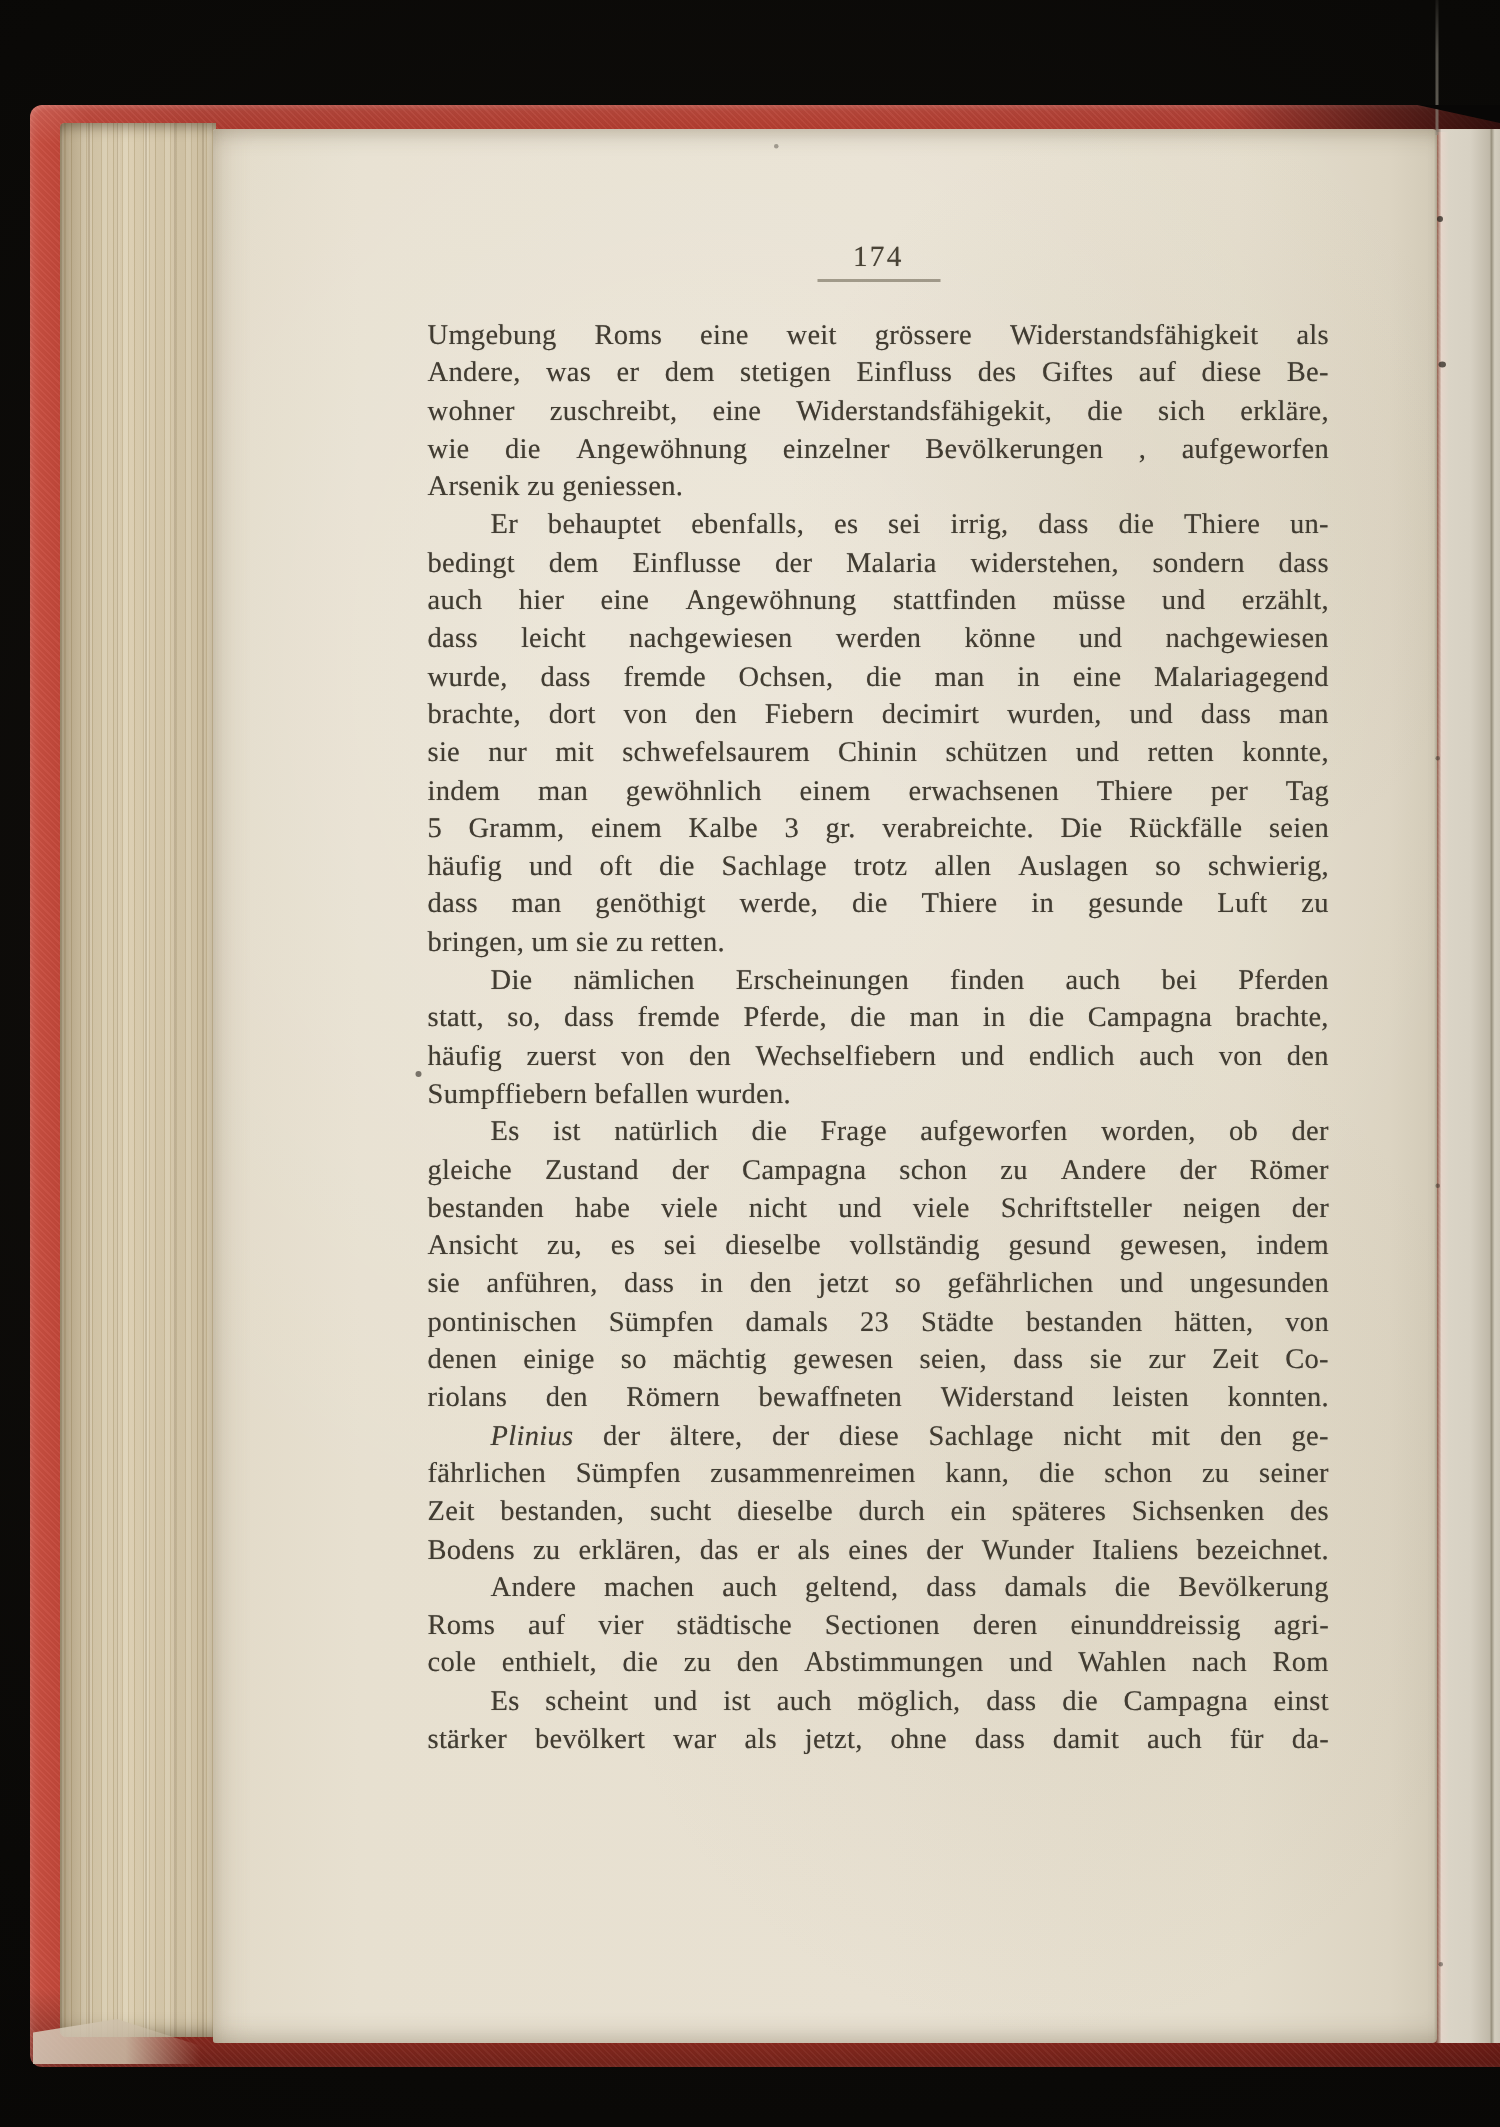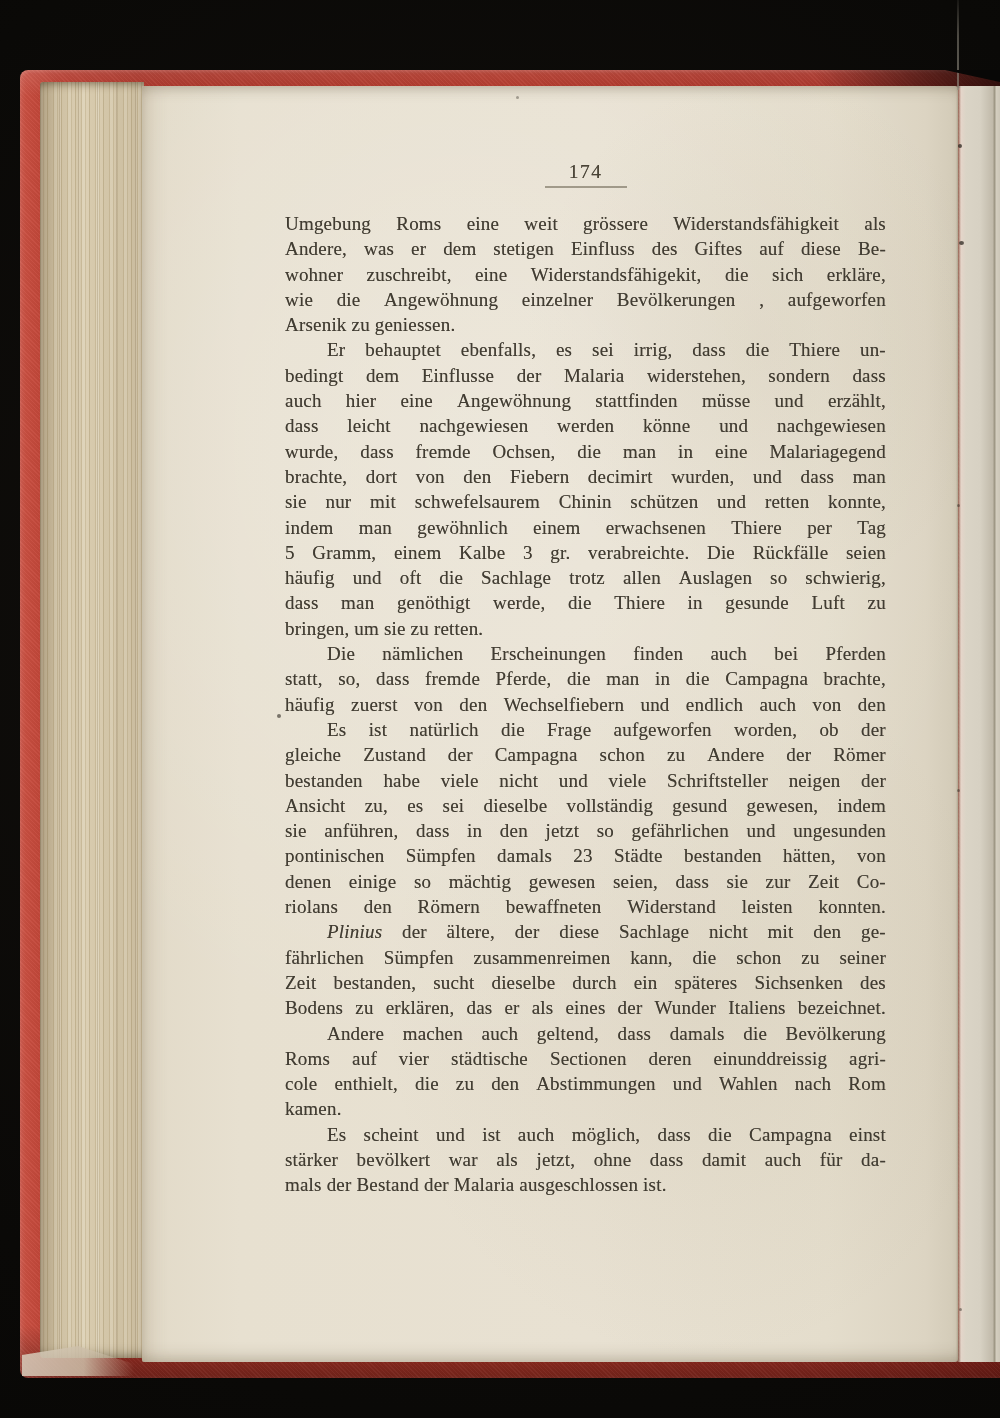--- a/index.html
+++ b/index.html
@@ -143,34 +143,33 @@
         <div class="line just"><span>brachte,</span><span>dort</span><span>von</span><span>den</span><span>Fiebern</span><span>decimirt</span><span>wurden,</span><span>und</span><span>dass</span><span>man</span></div>
         <div class="line just"><span>sie</span><span>nur</span><span>mit</span><span>schwefelsaurem</span><span>Chinin</span><span>schützen</span><span>und</span><span>retten</span><span>konnte,</span></div>
         <div class="line just"><span>indem</span><span>man</span><span>gewöhnlich</span><span>einem</span><span>erwachsenen</span><span>Thiere</span><span>per</span><span>Tag</span></div>
         <div class="line just"><span>5</span><span>Gramm,</span><span>einem</span><span>Kalbe</span><span>3</span><span>gr.</span><span>verabreichte.</span><span>Die</span><span>Rückfälle</span><span>seien</span></div>
         <div class="line just"><span>häufig</span><span>und</span><span>oft</span><span>die</span><span>Sachlage</span><span>trotz</span><span>allen</span><span>Auslagen</span><span>so</span><span>schwierig,</span></div>
         <div class="line just"><span>dass</span><span>man</span><span>genöthigt</span><span>werde,</span><span>die</span><span>Thiere</span><span>in</span><span>gesunde</span><span>Luft</span><span>zu</span></div>
         <div class="line">bringen, um sie zu retten.</div>
         <div class="line just indent"><span>Die</span><span>nämlichen</span><span>Erscheinungen</span><span>finden</span><span>auch</span><span>bei</span><span>Pferden</span></div>
         <div class="line just"><span>statt,</span><span>so,</span><span>dass</span><span>fremde</span><span>Pferde,</span><span>die</span><span>man</span><span>in</span><span>die</span><span>Campagna</span><span>brachte,</span></div>
         <div class="line just"><span>häufig</span><span>zuerst</span><span>von</span><span>den</span><span>Wechselfiebern</span><span>und</span><span>endlich</span><span>auch</span><span>von</span><span>den</span></div>
+        <div class="line">Sumpffiebern befallen wurden.</div>
         <div class="line just indent"><span>Es</span><span>ist</span><span>natürlich</span><span>die</span><span>Frage</span><span>aufgeworfen</span><span>worden,</span><span>ob</span><span>der</span></div>
         <div class="line just"><span>gleiche</span><span>Zustand</span><span>der</span><span>Campagna</span><span>schon</span><span>zu</span><span>Andere</span><span>der</span><span>Römer</span></div>
         <div class="line just"><span>bestanden</span><span>habe</span><span>viele</span><span>nicht</span><span>und</span><span>viele</span><span>Schriftsteller</span><span>neigen</span><span>der</span></div>
         <div class="line just"><span>Ansicht</span><span>zu,</span><span>es</span><span>sei</span><span>dieselbe</span><span>vollständig</span><span>gesund</span><span>gewesen,</span><span>indem</span></div>
         <div class="line just"><span>sie</span><span>anführen,</span><span>dass</span><span>in</span><span>den</span><span>jetzt</span><span>so</span><span>gefährlichen</span><span>und</span><span>ungesunden</span></div>
         <div class="line just"><span>pontinischen</span><span>Sümpfen</span><span>damals</span><span>23</span><span>Städte</span><span>bestanden</span><span>hätten,</span><span>von</span></div>
         <div class="line just"><span>denen</span><span>einige</span><span>so</span><span>mächtig</span><span>gewesen</span><span>seien,</span><span>dass</span><span>sie</span><span>zur</span><span>Zeit</span><span>Co-</span></div>
         <div class="line just"><span>riolans</span><span>den</span><span>Römern</span><span>bewaffneten</span><span>Widerstand</span><span>leisten</span><span>konnten.</span></div>
         <div class="line just indent"><span class="it">Plinius</span><span>der</span><span>ältere,</span><span>der</span><span>diese</span><span>Sachlage</span><span>nicht</span><span>mit</span><span>den</span><span>ge-</span></div>
         <div class="line just"><span>fährlichen</span><span>Sümpfen</span><span>zusammenreimen</span><span>kann,</span><span>die</span><span>schon</span><span>zu</span><span>seiner</span></div>
         <div class="line just"><span>Zeit</span><span>bestanden,</span><span>sucht</span><span>dieselbe</span><span>durch</span><span>ein</span><span>späteres</span><span>Sichsenken</span><span>des</span></div>
         <div class="line just"><span>Bodens</span><span>zu</span><span>erklären,</span><span>das</span><span>er</span><span>als</span><span>eines</span><span>der</span><span>Wunder</span><span>Italiens</span><span>bezeichnet.</span></div>
         <div class="line just indent"><span>Andere</span><span>machen</span><span>auch</span><span>geltend,</span><span>dass</span><span>damals</span><span>die</span><span>Bevölkerung</span></div>
         <div class="line just"><span>Roms</span><span>auf</span><span>vier</span><span>städtische</span><span>Sectionen</span><span>deren</span><span>einunddreissig</span><span>agri-</span></div>
         <div class="line just"><span>cole</span><span>enthielt,</span><span>die</span><span>zu</span><span>den</span><span>Abstimmungen</span><span>und</span><span>Wahlen</span><span>nach</span><span>Rom</span></div>
-        <div class="line">kamen.</div>
         <div class="line just indent"><span>Es</span><span>scheint</span><span>und</span><span>ist</span><span>auch</span><span>möglich,</span><span>dass</span><span>die</span><span>Campagna</span><span>einst</span></div>
         <div class="line just"><span>stärker</span><span>bevölkert</span><span>war</span><span>als</span><span>jetzt,</span><span>ohne</span><span>dass</span><span>damit</span><span>auch</span><span>für</span><span>da-</span></div>
-        <div class="line">mals der Bestand der Malaria ausgeschlossen ist.</div>
       </div>
   </div>
 </div>
 
 </body></html>

